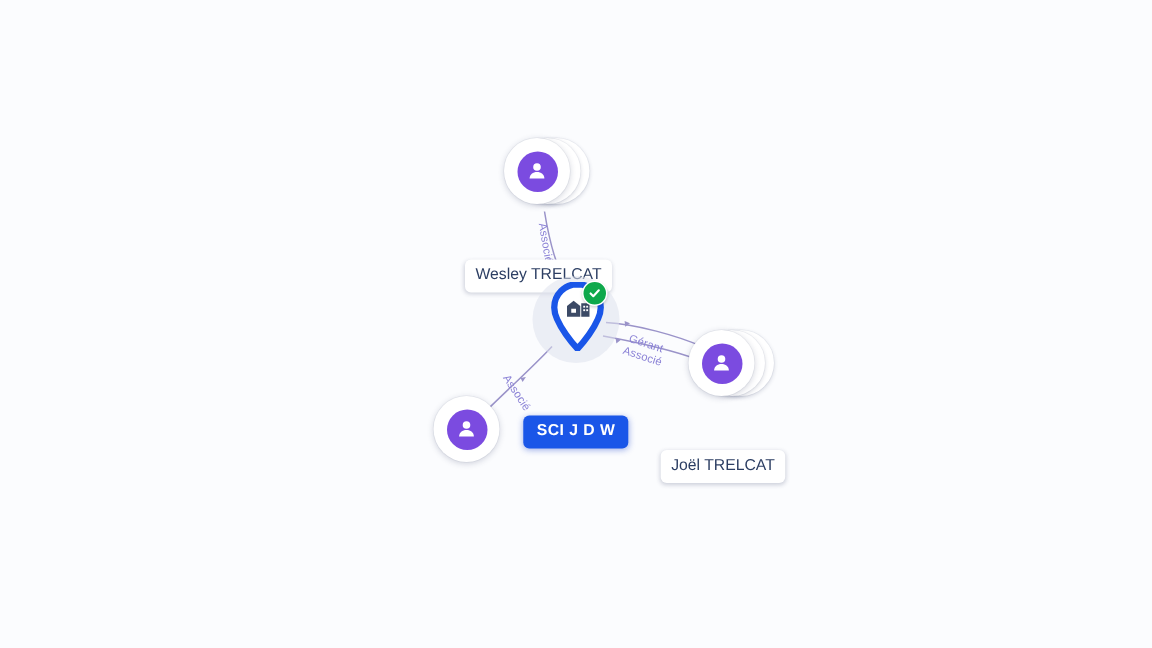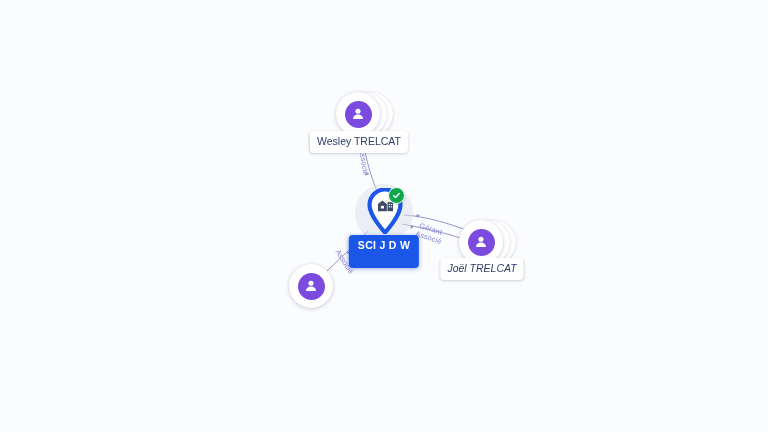--- a/index.html
+++ b/index.html
@@ -99,28 +99,29 @@
     position: absolute;
     transform: translate(-50%, 0);
     background: #ffffff;
     color: #2c3e63;
     font-size: 10.5px;
     line-height: 1;
     padding: 5px 7px 6px 7px;
     border-radius: 4px;
     white-space: nowrap;
     box-shadow: 0 1px 3px rgba(40,50,90,0.22);
+    margin-top: 42px;
   }
   .node-label.primary {
     background: #1a56e8;
     color: #ffffff;
     font-size: 10.5px;
     font-weight: 600;
     letter-spacing: 0.3px;
-    padding: 5px 9px 17px 9px;
+    padding: 5px 9px 6px 9px;
     border-radius: 4px;
     box-shadow: 0 1px 4px rgba(20,60,200,0.40);
   }
 
   
   .edge-label {
     position: absolute;
     color: #8b82d6;
     font-size: 7.5px;
     line-height: 1.25;
@@ -185,21 +186,21 @@
       <div class="avatar-front">
         <div class="avatar-disc">
           <svg width="16" height="16" viewBox="0 0 24 24" fill="#ffffff">
             <circle cx="12" cy="8" r="3.8"></circle>
             <path d="M4.6 19.5c0-4.1 3.3-6.6 7.4-6.6s7.4 2.5 7.4 6.6z"></path>
           </svg>
         </div>
       </div>
     </div>
   </div>
-  <div class="node-label" style="left:482px; top:258px;font-style:italic;">Joël TRELCAT</div>
+  <div class="node-label" style="left:482px; top:258px;">Joël TRELCAT</div>
 
   <div class="node" style="left:311px; top:287px;">
     <div class="avatar-stack" style="width:44px;">
       <div class="avatar-front">
         <div class="avatar-disc">
           <svg width="16" height="16" viewBox="0 0 24 24" fill="#ffffff">
             <circle cx="12" cy="8" r="3.8"></circle>
             <path d="M4.6 19.5c0-4.1 3.3-6.6 7.4-6.6s7.4 2.5 7.4 6.6z"></path>
           </svg>
         </div>

